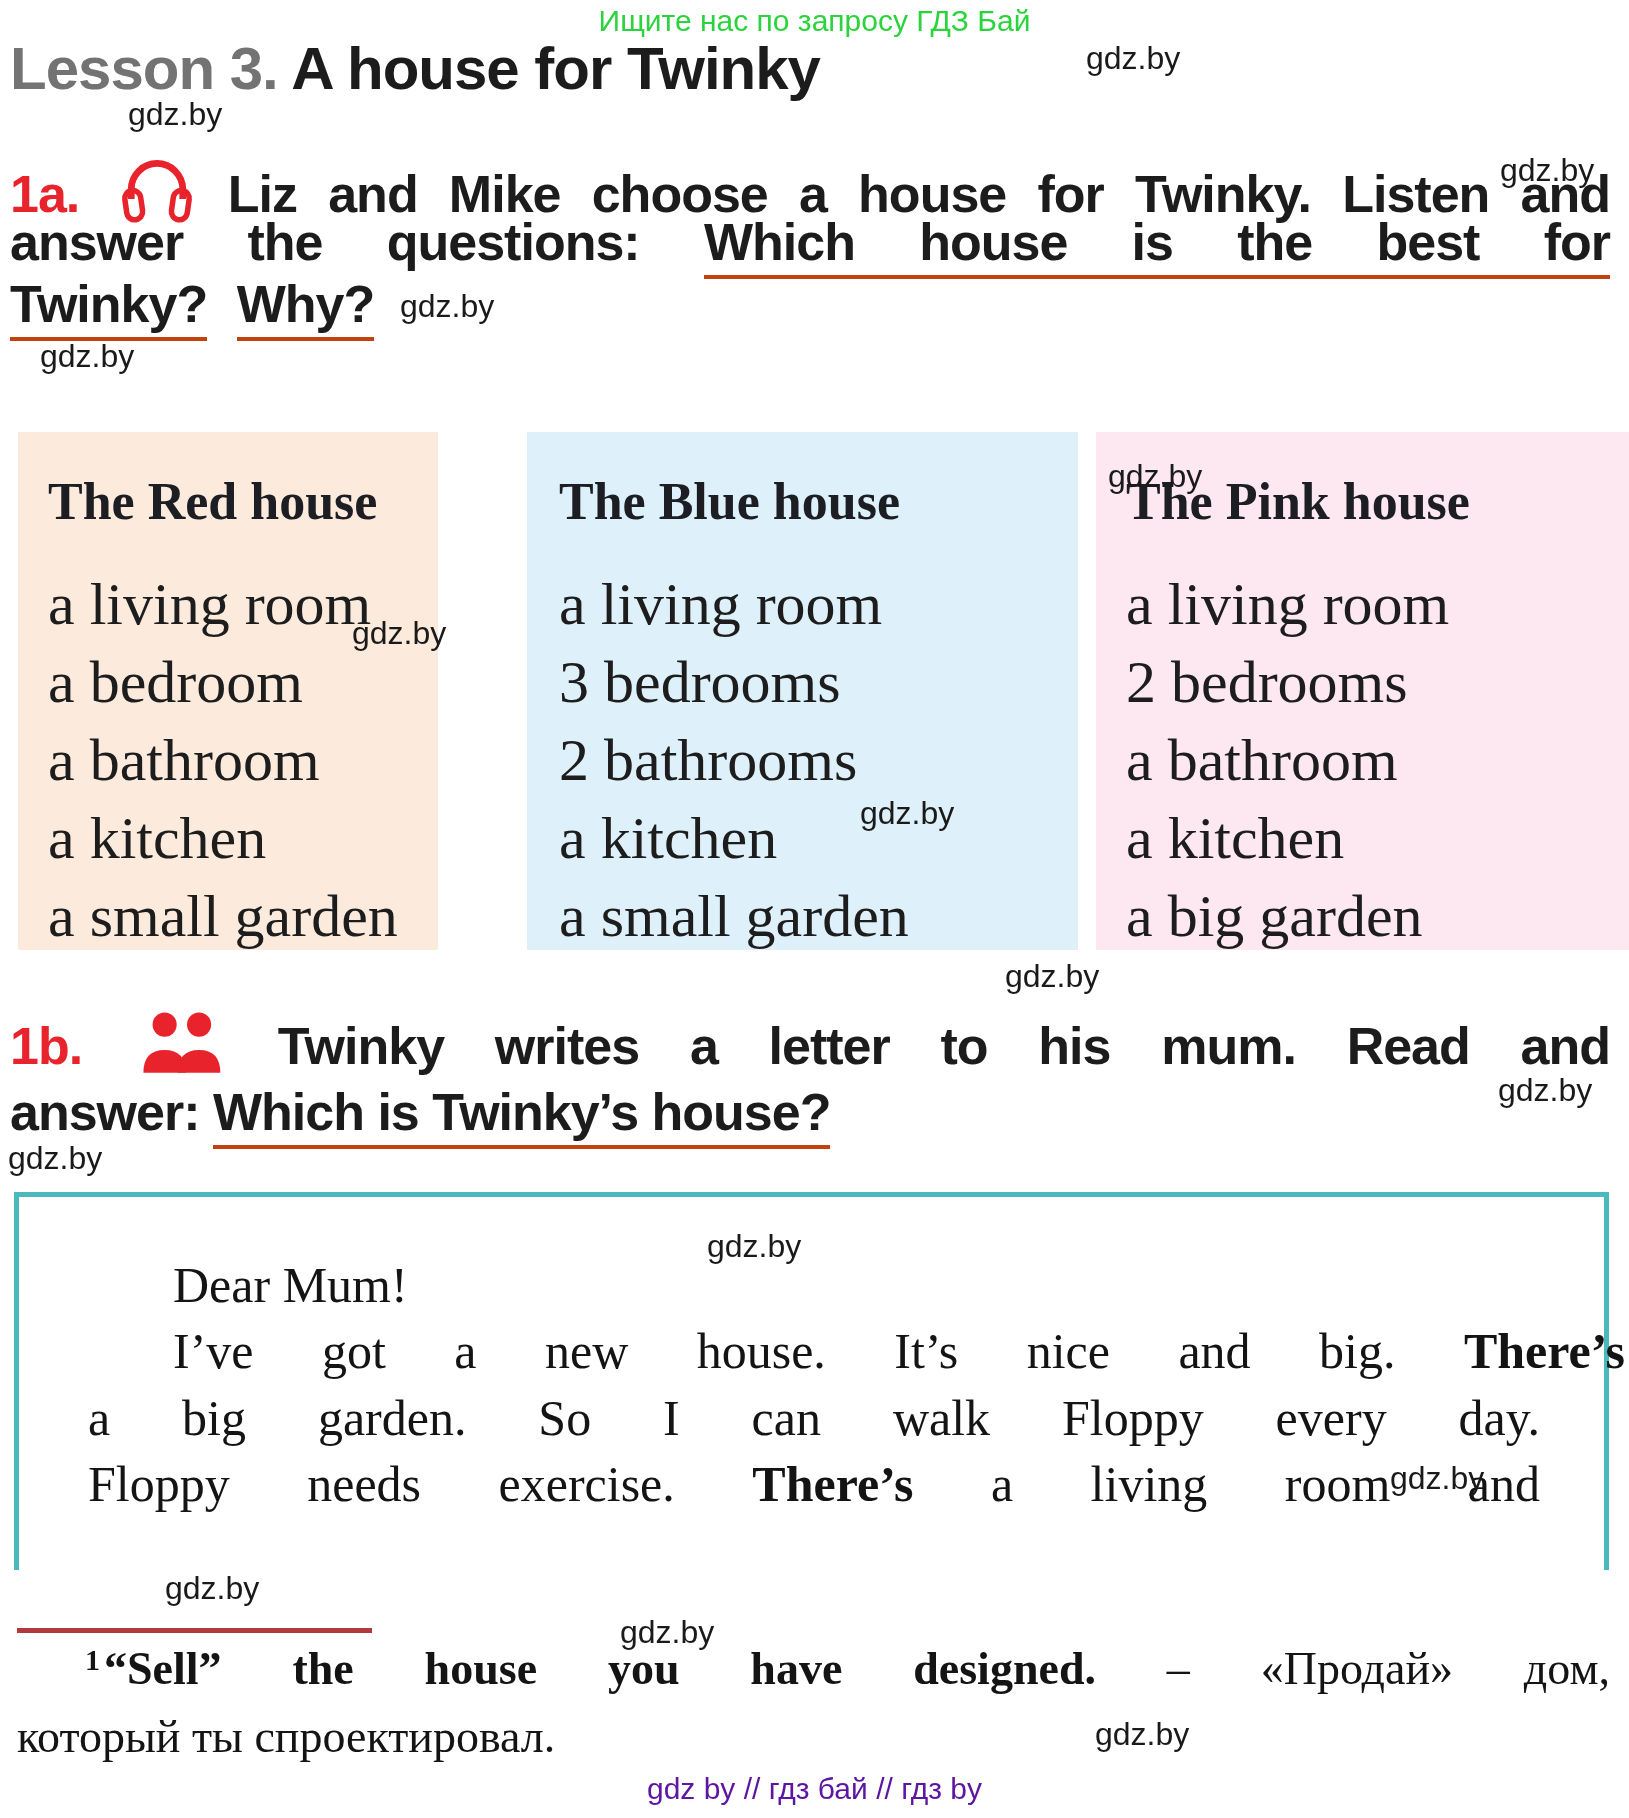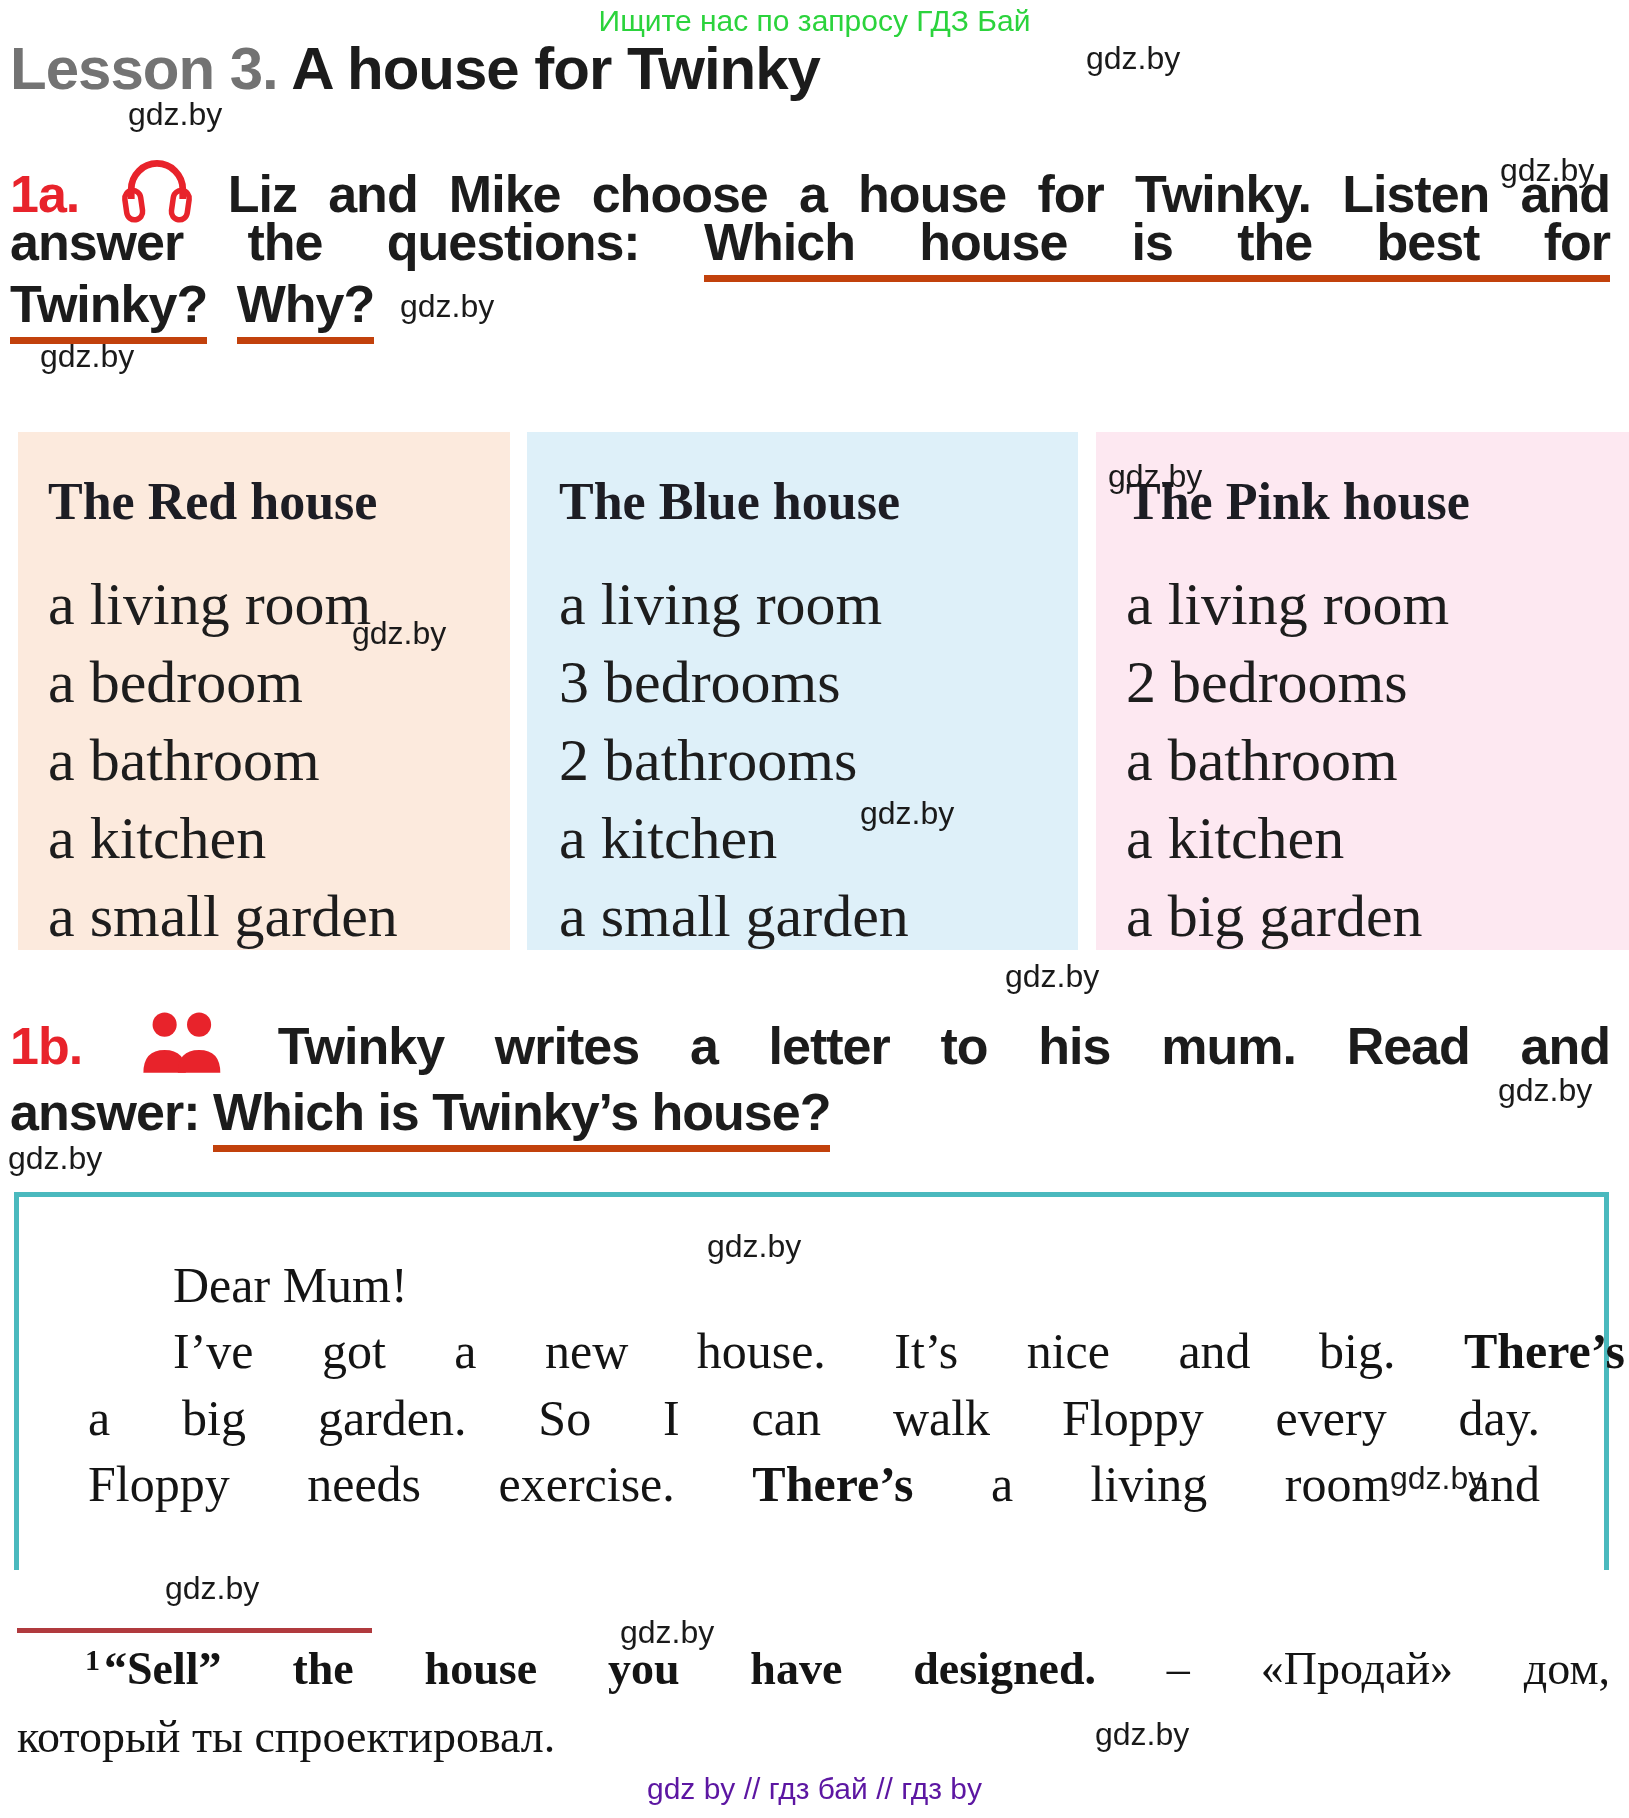--- a/index.html
+++ b/index.html
@@ -11,21 +11,21 @@
   .promo-bottom{left:0;top:1772px;width:100%;text-align:center;font-size:30px;font-weight:500;color:#5c16a2;}
   
   .wm{position:absolute;font-size:32px;color:#1a1a1a;font-family:"Liberation Sans",sans-serif;white-space:nowrap;}
   
   .title-line{left:10px;top:34px;font-size:60px;font-weight:bold;letter-spacing:-1px;white-space:nowrap;}
   .red{color:#737373;text-align:center;}
   
   .instr{left:10px;width:1600px;height:62px;font-size:52px;font-weight:bold;letter-spacing:-1px;
          white-space:nowrap;}
   .just{text-align:justify;text-align-last:justify;white-space:normal;}
-  .underl{padding-bottom:4px;border-bottom:7px solid #c2410c;}
+  .underl{padding-bottom:4px;border-bottom:4px solid #c2410c;}
   .num{color:#e8232b;padding-right:6px;}
   .icon-wrap{display:inline-block;}
   
   .house-box{position:absolute;top:432px;height:518px;padding:40px 0 0 30px;box-sizing:border-box;
              font-family:"Liberation Serif",serif;}
   .house-title{font-size:52px;font-weight:bold;color:#1d1d24;margin:0 0 34px 0;}
   .house-item{font-size:60px;line-height:78px;color:#1d1d1d;}
   
   .letter-box{left:14px;top:1192px;width:1595px;height:378px;border:5px solid #4ab9be;border-bottom:none;box-sizing:border-box;}
   .letter-line{left:88px;width:1452px;height:64px;font-family:"Liberation Serif",serif;font-size:50px;color:#141414;white-space:nowrap;}
@@ -59,21 +59,21 @@
     <span>Liz and Mike choose a house for Twinky. Listen and</span>
   </div>
   <div class="abs instr just" style="top:212px;">
     <span>answer the questions: </span><span class="underl">Which house is the best for</span>
   </div>
   <div class="abs instr" style="top:274px;">
     <span class="underl">Twinky?</span>
     <span class="underl" style="margin-left:16px;">Why?</span>
   </div>
 
-  <div class="house-box" style="left:18px;width:492px;background:#fceadd;">
+  <div class="house-box" style="left:18px;width:420px;background:#fceadd;">
     <div class="house-title">The Red house</div>
     <div class="house-item">a living room</div>
     <div class="house-item">a bedroom</div>
     <div class="house-item">a bathroom</div>
     <div class="house-item">a kitchen</div>
     <div class="house-item">a small garden</div>
   </div>
   <div class="house-box" style="left:527px;width:551px;background:#def0f9;padding-left:32px;">
     <div class="house-title">The Blue house</div>
     <div class="house-item">a living room</div>

